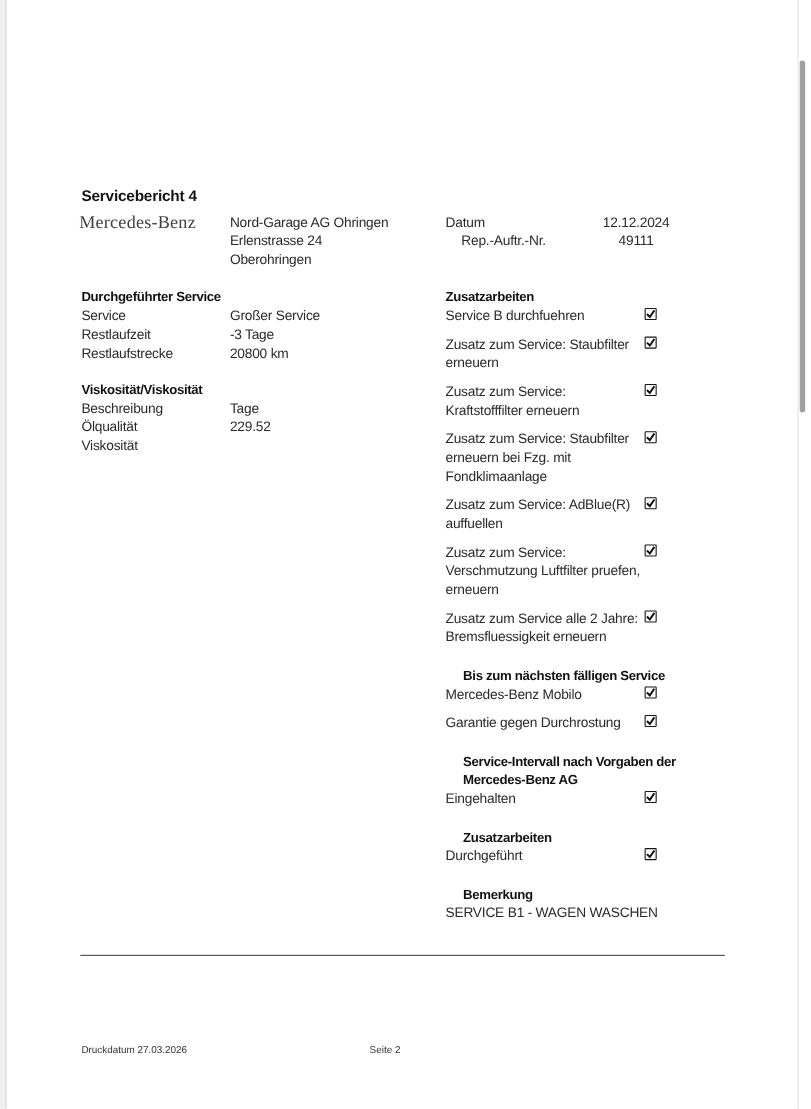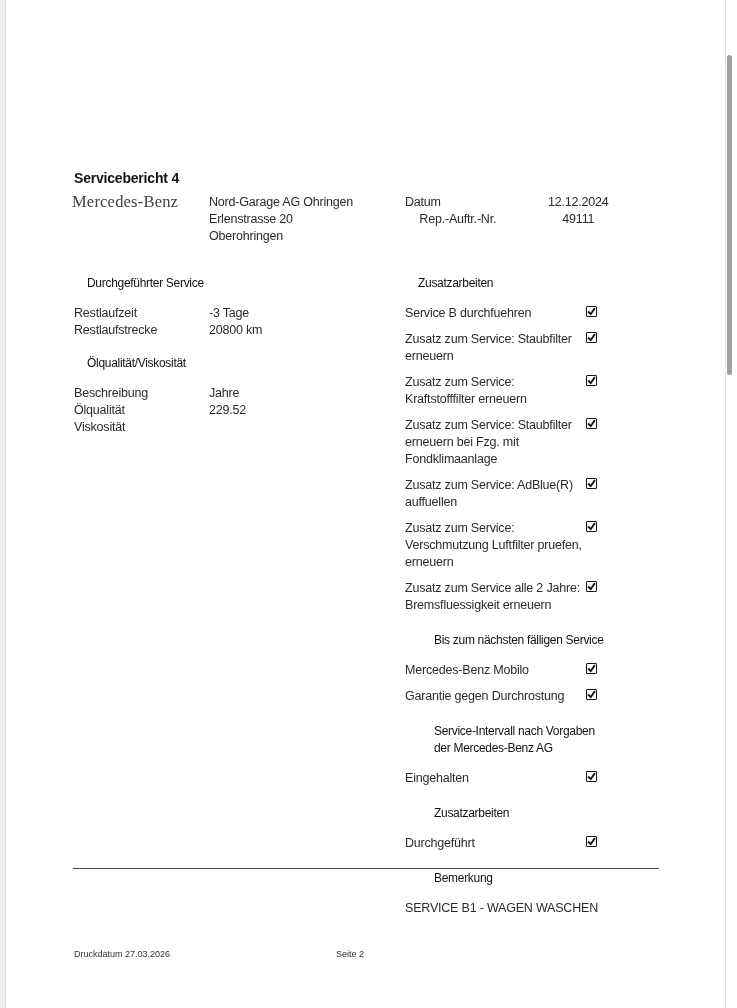--- a/index.html
+++ b/index.html
@@ -34,21 +34,21 @@
     font-size:16.5px;color:#424242;letter-spacing:0.2px;text-align:right;
   }
   .address{position:absolute;left:209px;top:194px;}
   .meta{position:absolute;left:405px;top:194px;}
   .meta .row{display:flex;justify-content:center;}
   .meta .lbl{width:143px;}
   
   .col-left{position:absolute;left:74px;top:262px;width:322px;}
   .col-right{position:absolute;left:405px;top:262px;width:220px;}
   h2{
-    font-size:12px;font-weight:normal;color:#111;margin:13px;
+    font-size:12px;font-weight:bold;color:#111;margin:0;
     line-height:17px;letter-spacing:-0.3px;
   }
   .col-left section + section{margin-top:16px;}
   .kv{display:flex;}
   .kv .lbl{width:135px;flex:none;}
   .col-right h2.gap{margin-top:18px;padding-left:16px;}
   .chk-item{position:relative;width:220px;}
   .chk-item + .chk-item{margin-top:9px;}
   .chk-label{width:181px;}
   .checkbox{
@@ -77,52 +77,56 @@
 
 <div class="edge-left"></div>
 <div class="edge-right"></div>
 <div class="scroll-thumb"></div>
 
 <div class="doc-title">Servicebericht 4</div>
 <div class="brand">Mercedes-Benz</div>
 
 <div class="address">
   <div>Nord-Garage AG Ohringen</div>
-  <div>Erlenstrasse 20</div>
+  <div>Erlenstrasse 24</div>
   <div>Oberohringen</div>
 </div>
 
 <div class="meta">
   <div class="row">
     <span class="lbl">Datum</span>
     <span>12.12.2024</span>
   </div>
   <div class="row">
     <span class="lbl">Rep.-Auftr.-Nr.</span>
     <span>49111</span>
   </div>
 </div>
 
 <div class="col-left">
   <section>
     <h2>Durchgeführter Service</h2>
     <div class="kv">
+      <span class="lbl">Service</span>
+      <span>Großer Service</span>
+    </div>
+    <div class="kv">
       <span class="lbl">Restlaufzeit</span>
       <span>-3 Tage</span>
     </div>
     <div class="kv">
       <span class="lbl">Restlaufstrecke</span>
       <span>20800 km</span>
     </div>
   </section>
   <section>
-    <h2>Ölqualität/Viskosität</h2>
+    <h2>Viskosität/Viskosität</h2>
     <div class="kv">
       <span class="lbl">Beschreibung</span>
-      <span>Jahre</span>
+      <span>Tage</span>
     </div>
     <div class="kv">
       <span class="lbl">Ölqualität</span>
       <span>229.52</span>
     </div>
     <div class="kv">
       <span class="lbl">Viskosität</span>
       <span></span>
     </div>
   </section>

